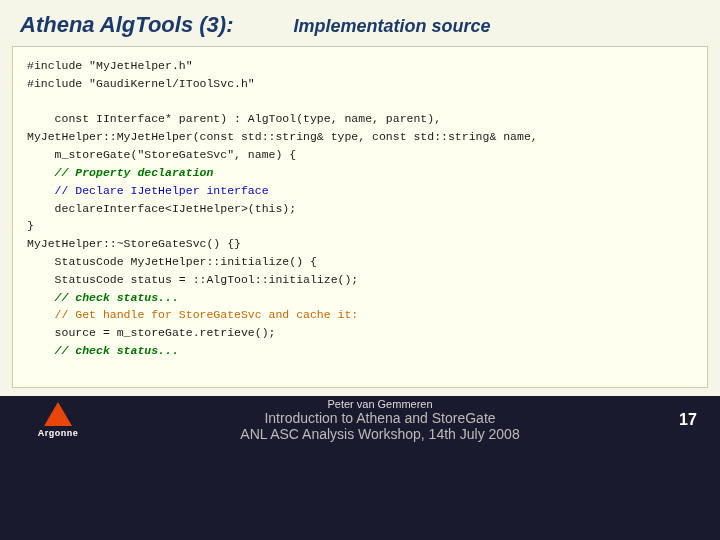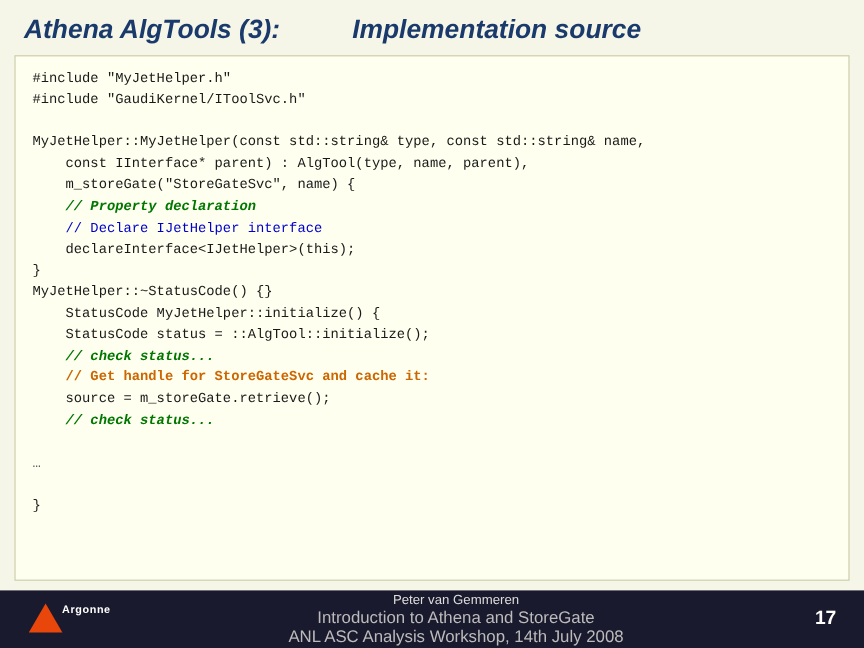--- a/index.html
+++ b/index.html
@@ -7,21 +7,21 @@
     body {
       width: 720px;
       height: 540px;
       font-family: Arial, sans-serif;
       background: #1a1a2e;
       overflow: hidden;
     }
 
     .slide {
       width: 720px;
-      height: 540px;
+      height: 444px;
       background: #f5f5e8;
       display: flex;
       flex-direction: column;
     }
 
     .header {
       background: #f5f5e8;
       padding: 12px 20px 8px 20px;
       display: flex;
       align-items: baseline;
@@ -30,21 +30,21 @@
     }
 
     .header-title {
       font-size: 22px;
       font-style: italic;
       font-weight: bold;
       color: #1a3a6b;
     }
 
     .header-subtitle {
-      font-size: 22px;
+      font-size: 18px;
       font-style: italic;
       font-weight: bold;
       color: #1a3a6b;
     }
 
     .code-area {
       flex: 1;
       background: #fffff0;
       border: 1px solid #ccccaa;
       margin: 0 12px 8px 12px;
@@ -87,21 +87,22 @@
       width: 80px;
       height: 44px;
       display: flex;
       align-items: center;
       justify-content: center;
       flex-shrink: 0;
     }
 
     .argonne-logo {
       display: flex;
-      flex-direction: row;
+      flex-direction: column;
+      align-items: center;
       margin-left: 12px;
     }
 
     .logo-text {
       color: #ffffff;
       font-size: 9px;
       font-weight: bold;
       letter-spacing: 0.5px;
     }
 
@@ -139,45 +140,45 @@
       display: flex;
       align-items: center;
       justify-content: center;
       color: #ffffff;
       font-size: 16px;
       font-weight: bold;
     }
 
     .highlight-orange {
       color: #cc6600;
-      font-weight: bold;
+      font-weight: normal;
     }
   </style>
 </head>
 <body>
 
 <div class="slide">
 
   <div class="header">
     <span class="header-title">Athena AlgTools (3):</span>
     <span class="header-subtitle">Implementation source</span>
   </div>
 
   <div class="code-area" id="code-container">
   <div class="code-line">#include "MyJetHelper.h"</div>
       <div class="code-line">#include "GaudiKernel/IToolSvc.h"</div>
       <div class="code-line">&nbsp;</div>
+      <div class="code-line">    const IInterface* parent) : AlgTool(type, name, parent),</div>
       <div class="code-line">MyJetHelper::MyJetHelper(const std::string&amp; type, const std::string&amp; name,</div>
-      <div class="code-line">    const IInterface* parent) : AlgTool(type, name, parent),</div>
       <div class="code-line">    m_storeGate("StoreGateSvc", name) {</div>
       <div class="code-line"><span class="code-comment-green">    // Property declaration</span></div>
       <div class="code-line"><span class="code-comment-blue">    // Declare IJetHelper interface</span></div>
       <div class="code-line">    declareInterface&lt;IJetHelper&gt;(this);</div>
       <div class="code-line">}</div>
-      <div class="code-line">MyJetHelper::~StatusCode() {}</div>
+      <div class="code-line">MyJetHelper::~StoreGateSvc() {}</div>
       <div class="code-line">    StatusCode MyJetHelper::initialize() {</div>
       <div class="code-line">    StatusCode status = ::AlgTool::initialize();</div>
       <div class="code-line"><span class="code-comment-green">    // check status...</span></div>
       <div class="code-line"><span class="highlight-orange">    // Get handle for StoreGateSvc and cache it:</span></div>
       <div class="code-line">    source = m_storeGate.retrieve();</div>
       <div class="code-line"><span class="code-comment-green">    // check status...</span></div>
       <div class="code-line">&nbsp;</div>
       <div class="code-line"><span class="ellipsis">…</span></div>
       <div class="code-line">&nbsp;</div>
       <div class="code-line">}</div>

